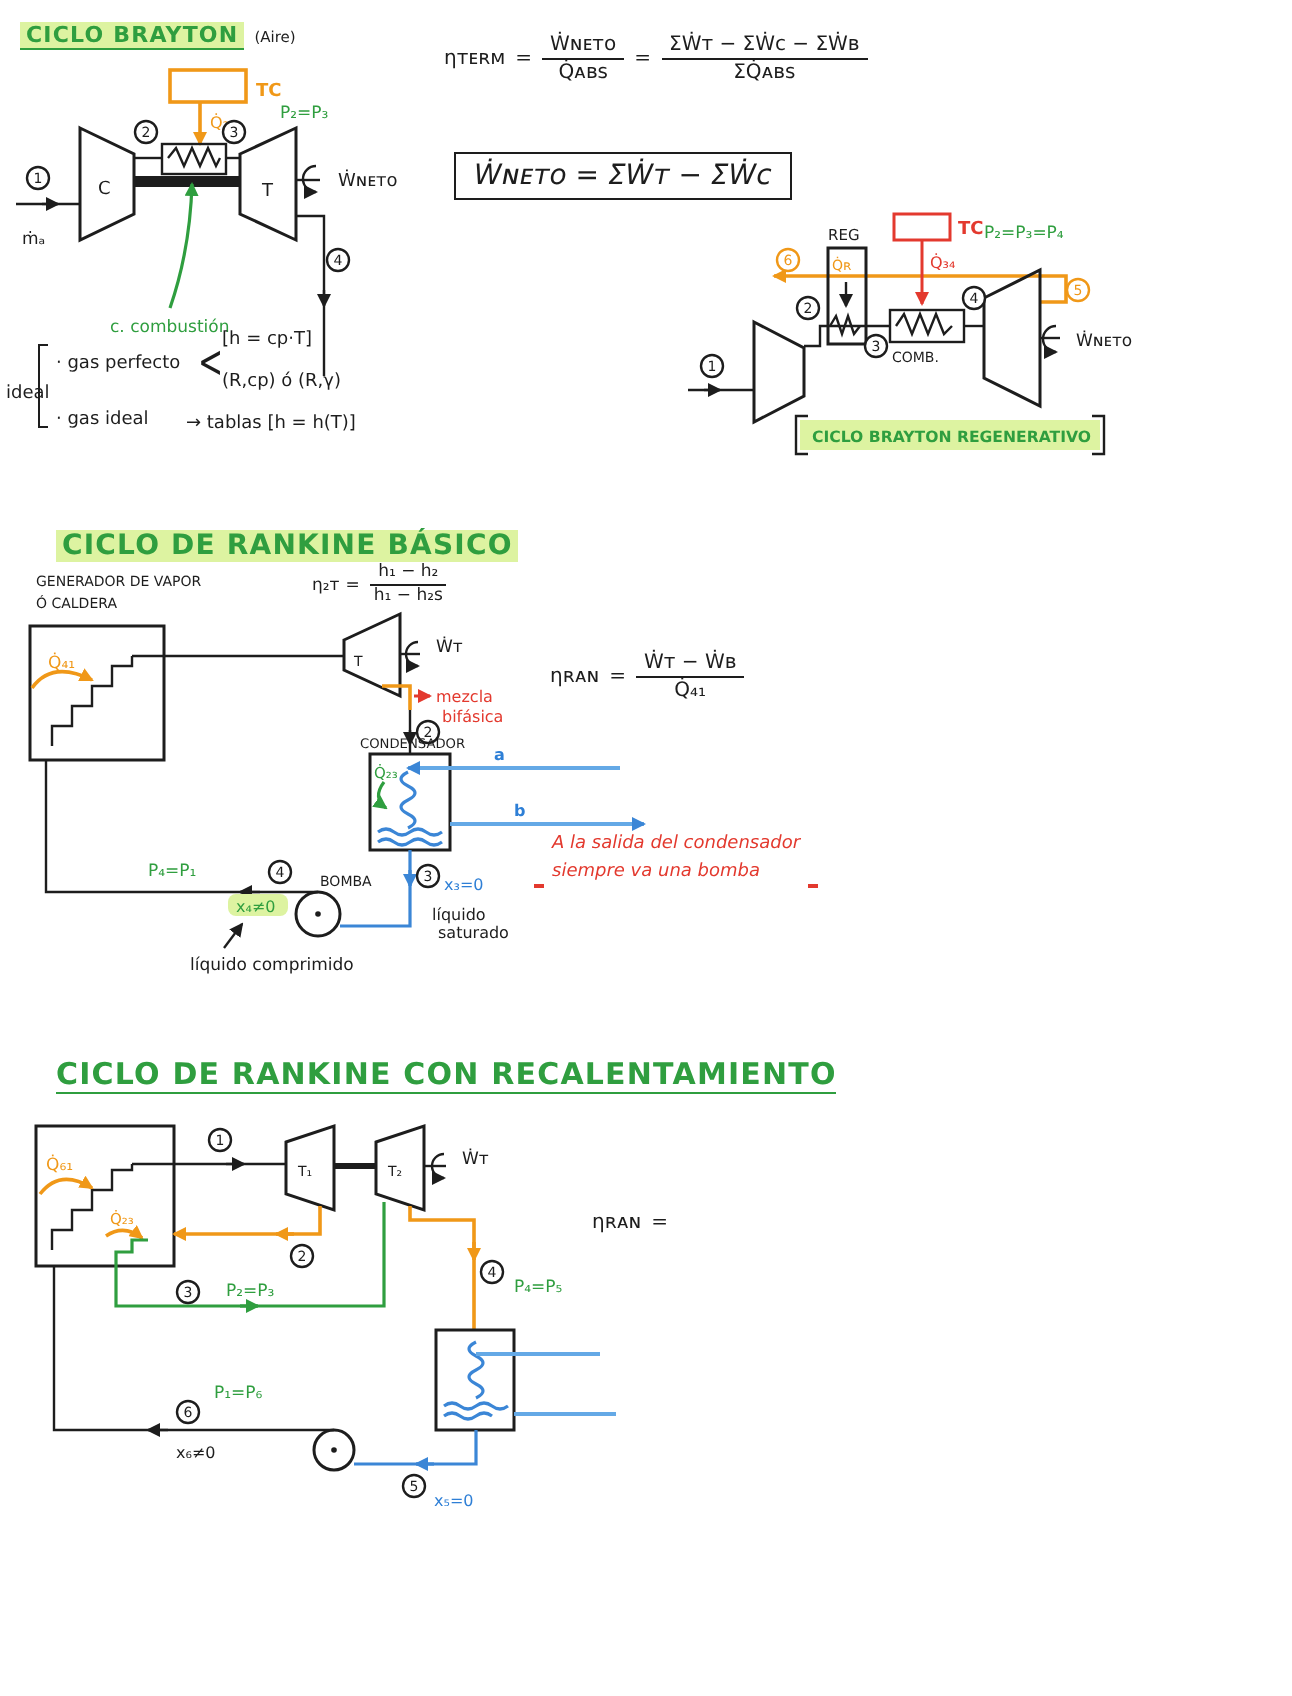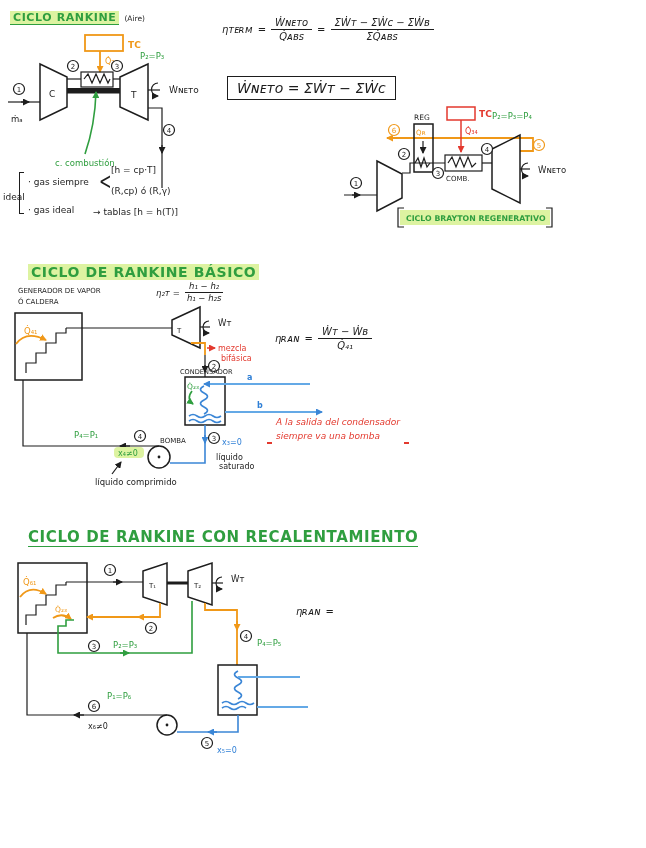--- a/index.html
+++ b/index.html
@@ -4,21 +4,21 @@
 <style>
   *{margin:0;padding:0;box-sizing:border-box}
   html,body{background:#f2f2f2}
   #page{position:relative;width:646px;height:848px;background:#ffffff;margin:0 auto;
         font-family:"DejaVu Sans",sans-serif;color:#1d1d1d;overflow:hidden}
   .abs{position:absolute}
   .hl{background:#ddf3a1;padding:0 3px}
   .sec-title{font-weight:bold;color:#2f9e3f;font-size:11px;letter-spacing:.6px}
   .underl{border-bottom:1.6px solid #2f9e3f}
   .aside{font-size:7.5px;color:#1d1d1d;margin-left:5px;font-weight:normal}
-  .eq{font-style:italic;display:flex;align-items:center;gap:5px;font-size:10px;color:#1d1d1d}
+  .eq{display:flex;align-items:center;gap:5px;font-size:10px;color:#1d1d1d}
   .eq.small{font-size:8.5px;gap:3px}
   .frac{display:inline-flex;flex-direction:column;align-items:center;line-height:1.3}
   .frac .num{border-bottom:1.2px solid #1d1d1d;padding:0 4px}
   .frac .den{padding:0 4px}
   .boxed{border:1.5px solid #1d1d1d;padding:3px 9px;font-style:italic;font-size:14px}
   .sqbr-l{width:5px;border-left:1.4px solid #1d1d1d;border-top:1.4px solid #1d1d1d;border-bottom:1.4px solid #1d1d1d}
   .sqbr-l.red,.sqbr-r.red{border-color:#e3392e}
   .sqbr-r{width:5px;border-right:1.4px solid #1d1d1d;border-top:1.4px solid #1d1d1d;border-bottom:1.4px solid #1d1d1d}
   .note-red{color:#e3392e;font-size:9px;line-height:1.6;font-style:italic}
   .hand{font-size:9px}
@@ -59,21 +59,21 @@
       <marker id="ar" markerWidth="7" markerHeight="7" refX="6" refY="3.5" orient="auto" markerUnits="userSpaceOnUse">
           <path d="M0,0L7,3.5L0,7Z" fill="#e3392e"></path>
         </marker>
       <marker id="abl" markerWidth="7" markerHeight="7" refX="6" refY="3.5" orient="auto" markerUnits="userSpaceOnUse">
           <path d="M0,0L7,3.5L0,7Z" fill="#3b86d6"></path>
         </marker>
     </defs>
   </svg>
 
   <div class="abs" style="left:10px;top:6px">
-    <span class="sec-title hl underl">CICLO RANKINE</span><span class="aside">(Aire)</span>
+    <span class="sec-title hl underl">CICLO BRAYTON</span><span class="aside">(Aire)</span>
   </div>
 
   <svg class="abs" style="left:5px;top:30px" width="228" height="170" viewBox="0 0 228 170">
     <g>
       <rect x="80" y="5" width="38" height="16" class="oln" stroke-width="1.6"></rect>
       <text x="123" y="18" class="o" font-size="9" font-weight="bold">TC</text>
       <path d="M95,21 V42" class="oln" marker-end="url(#ao)"></path>
       <text x="100" y="34" class="o" font-size="8">Q̇₂₃</text>
     </g>
     <text x="135" y="29" class="g" font-size="8.5">P₂=P₃</text>
@@ -140,21 +140,21 @@
       <span class="num">ΣẆᴛ − ΣẆᴄ − ΣẆʙ</span>
       <span class="den">ΣQ̇ᴀʙs</span>
     </span>
   </div>
 
   <div class="abs boxed" style="left:227px;top:76px">Ẇɴᴇᴛᴏ = ΣẆᴛ − ΣẆᴄ</div>
 
   <div class="abs" style="left:3px;top:150px;width:255px;height:80px">
     <span class="abs hand" style="left:0;top:42px">ideal</span>
     <div class="abs sqbr-l" style="left:16px;top:22px;height:42px"></div>
-    <span class="abs hand" style="left:25px;top:27px">· gas siempre</span>
+    <span class="abs hand" style="left:25px;top:27px">· gas perfecto</span>
     <span class="abs" style="left:96px;top:22px;font-size:15px;transform:scaleY(1.5)">&lt;</span>
     <span class="abs hand" style="left:108px;top:15px">[h = cp·T]</span>
     <span class="abs hand" style="left:108px;top:36px">(R,cp) ó (R,γ)</span>
     <span class="abs hand" style="left:25px;top:55px">· gas ideal</span>
     <span class="abs hand" style="left:90px;top:57px">→ tablas   [h = h(T)]</span>
   </div>
 
   <svg class="abs" style="left:330px;top:103px" width="316" height="130" viewBox="0 0 316 130">
 
     <g>

